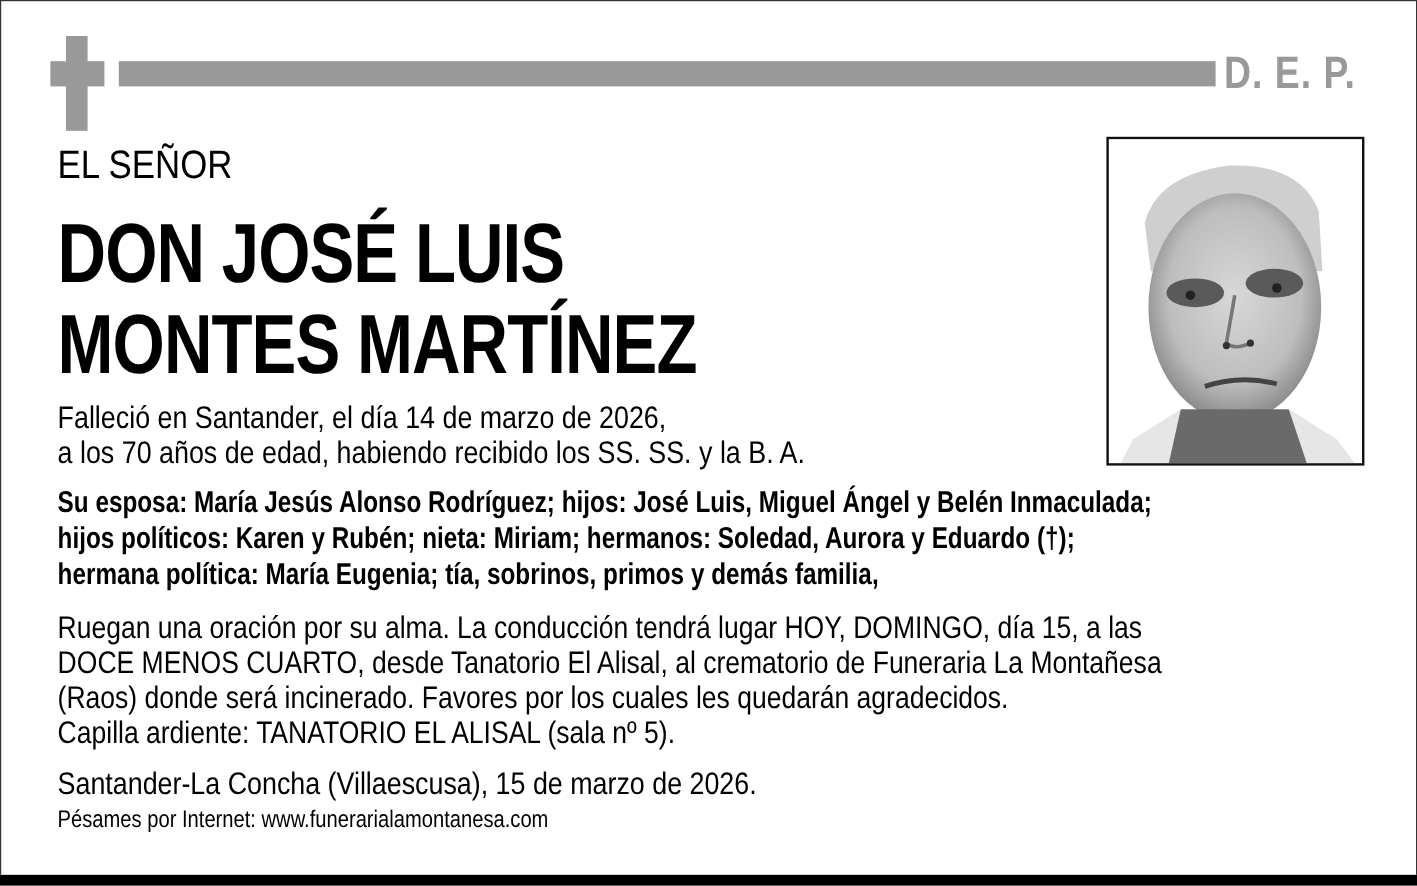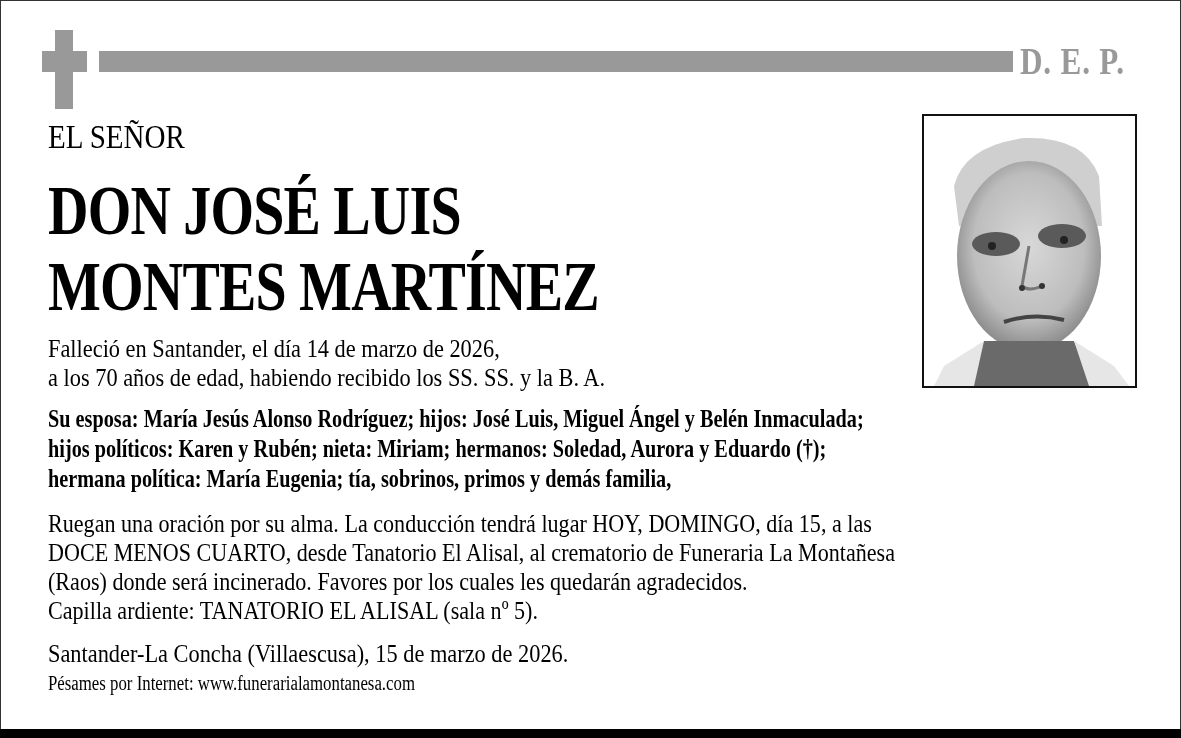--- a/index.html
+++ b/index.html
@@ -4,21 +4,21 @@
 <style>
   html, body { margin: 0; padding: 0; }
   body {
     width: 1181px; height: 738px; overflow: hidden; position: relative;
     background: #000;
     font-family: "Liberation Sans", sans-serif;
   }
   .page {
     position: absolute; left: 0; top: 0; width: 1179px; height: 728px;
     background: #fff;
-    border: 1px solid #333; border-bottom: none; font-family: Liberation Serif, serif;
+    border: 1px solid #333; border-bottom: none;
   }
   .cross-v { position: absolute; left: 54px; top: 29px; width: 18px; height: 79px; background: #999; }
   .cross-h { position: absolute; left: 41px; top: 50px; width: 45px; height: 21px; background: #999; }
   .rule { position: absolute; left: 98px; top: 50px; width: 914px; height: 21px; background: #999; }
   .dep {
     position: absolute; left: 1019px; top: 38px; font-size: 38px; font-weight: bold;
     color: #999; letter-spacing: 1px; line-height: 44px;
     transform: scaleX(0.82); transform-origin: left top; white-space: nowrap;
   }
   .title-small {

